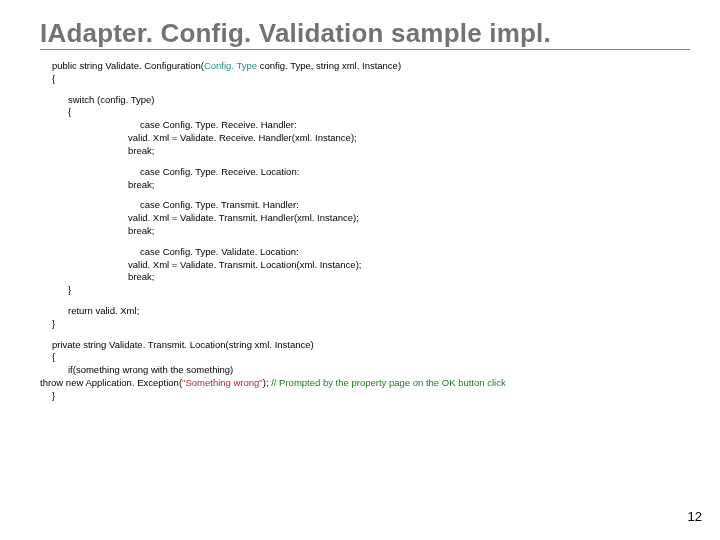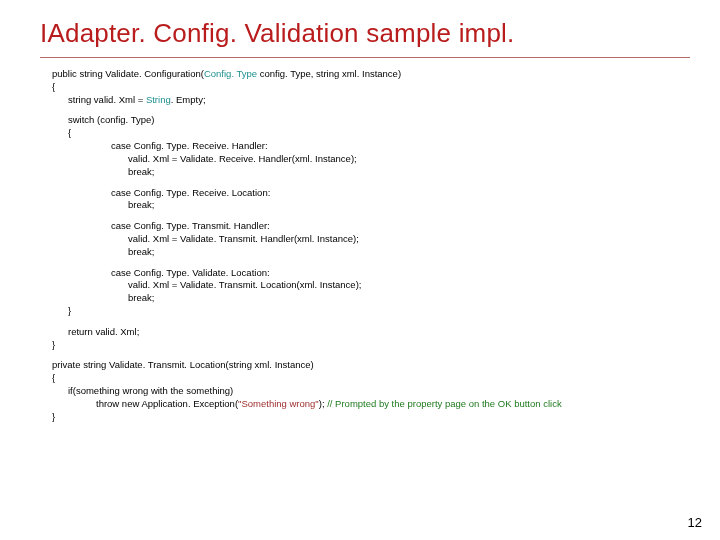--- a/index.html
+++ b/index.html
@@ -10,67 +10,64 @@
     background: #fff;
     font-family: Verdana, Geneva, sans-serif;
     position: relative;
     overflow: hidden;
   }
   .slide {
     padding: 18px 30px 0 40px;
   }
   .title {
     font-size: 26px;
-    color: #b91c1c;
-    font-weight: normal;
-    margin: 0 0 8px 0;
+    color: #737373;
+    font-weight: bold;
+    margin: 0 0 0 0;
     letter-spacing: 0.2px;
   }
   .rule {
     border-top: 1px solid #b56a6a;
     margin-bottom: 10px;
   }
   .code {
     font-size: 9.5px;
     line-height: 1.35;
     color: #000;
     font-family: Verdana, Geneva, sans-serif;
   }
   .type { color: #1f8f8f; }
   .str { color: #a03030; }
   .cmt { color: #1f7a1f; }
   .i0 { margin-left: 12px; }
   .i1 { margin-left: 28px; }
-  .i2 { margin-left: 56px; }
-  .i3 { margin-left: 71px; }
+  .i2 { }
+  .i3 { margin-left: 100px; }
   .i4 { margin-left: 88px; }
   .block { margin-top: 8px; }
   .pagenum {
     position: absolute;
-    bottom: 10px;
+    bottom: 16px;
     right: 18px;
     font-size: 13px;
     color: #000;
   }
 </style>
 </head>
 <body>
 
 <div class="slide">
   <h1 class="title">IAdapter. Config. Validation sample impl.</h1>
   <div class="rule"></div>
 
   <div class="code">
     <div class="i0">
       <span>public string Validate. Configuration(</span><span class="type">Config. Type</span><span> config. Type, string xml. Instance)</span>
     </div>
     <div class="i0">{</div>
-    <div class="i1">
-      <span>string valid. Xml = </span><span class="type">String</span><span>. Empty;</span>
-    </div>
 
     <div class="i1 block">switch (config. Type)</div>
     <div class="i1">{</div>
 
     <div class="i3">case Config. Type. Receive. Handler:</div>
     <div class="i4">valid. Xml = Validate. Receive. Handler(xml. Instance);</div>
     <div class="i4">break;</div>
 
     <div class="i3 block">case Config. Type. Receive. Location:</div>
     <div class="i4">break;</div>

